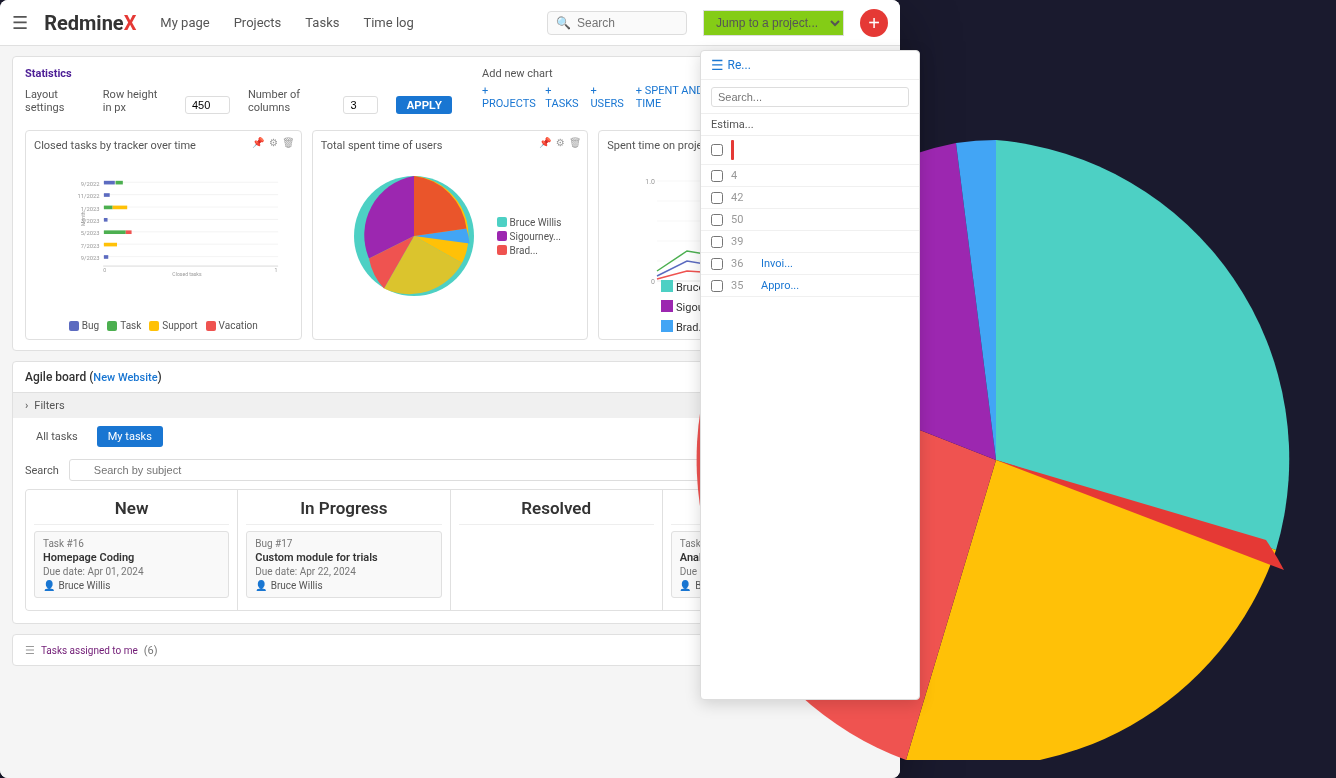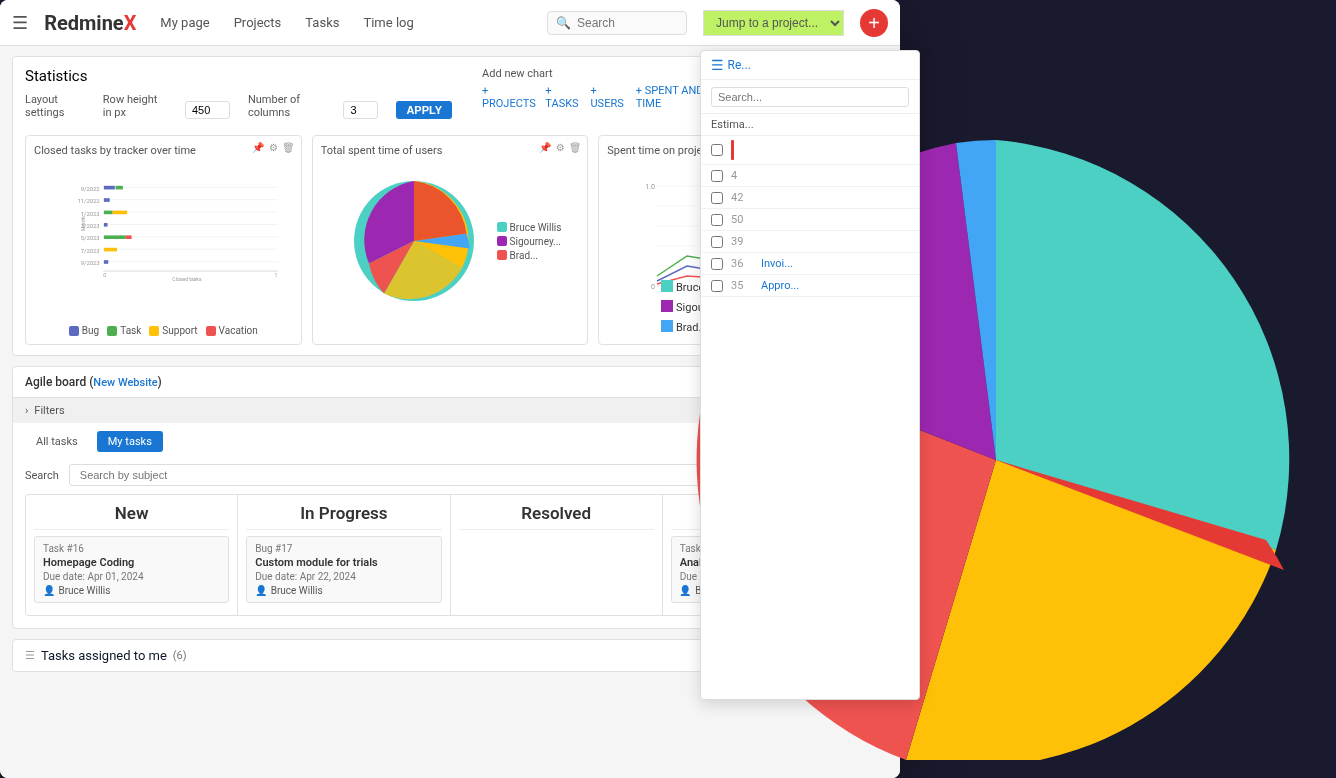--- a/index.html
+++ b/index.html
@@ -78,21 +78,21 @@
       width: 100px;
       color: #999;
     }
     .search-icon-svg { color: #999; font-size: 12px; }
     .jump-select {
       border: 1px solid #ddd;
       border-radius: 0;
       padding: 4px 8px;
       font-size: 12px;
       color: #555;
-      background: #bef264;
+      background: #84cc16;
       cursor: pointer;
     }
     .add-btn {
       background: #e53935;
       color: #fff;
       border: none;
       border-radius: 50%;
       width: 28px;
       height: 28px;
       font-size: 20px;
@@ -113,23 +113,23 @@
 
     
     .stats-section {
       background: #fff;
       border: 1px solid #e0e0e0;
       border-radius: 4px;
       padding: 10px 12px;
       margin-bottom: 10px;
     }
     .stats-title {
-      font-size: 15px;
-      font-weight: 400;
-      color: #000000;
+      font-size: 11px;
+      font-weight: 700;
+      color: #4c1d95;
       margin-bottom: 8px;
     }
     .layout-settings {
       display: flex;
       align-items: flex-end;
       gap: 18px;
       margin-bottom: 8px;
     }
     .layout-label {
       font-size: 11px;
@@ -309,21 +309,21 @@
       padding: 4px 12px 8px;
       display: flex;
       align-items: center;
       gap: 10px;
     }
     .search-label { font-size: 11px; color: #555; }
     .search-field {
       flex: 1;
       border: 1px solid #ddd;
       border-radius: 3px;
-      padding: 4px 10px;
+      padding: 4px 24px;
       font-size: 11px;
       color: #999;
     }
     .reset-btn {
       background: #1976d2;
       color: #fff;
       border: none;
       border-radius: 3px;
       padding: 4px 12px;
       font-size: 11px;
@@ -391,22 +391,22 @@
       border: 1px solid #e0e0e0;
       border-radius: 4px;
       padding: 8px 12px;
     }
     .tasks-header {
       display: flex;
       align-items: center;
       justify-content: space-between;
     }
     .tasks-title {
-      font-size: 13px;
-      color: #0f172a;
+      font-size: 10px;
+      color: #701a75;
       cursor: pointer;
     }
     .tasks-count {
       font-size: 11px;
       color: #777;
     }
 
     
     .big-pie-overlay {
       position: absolute;

